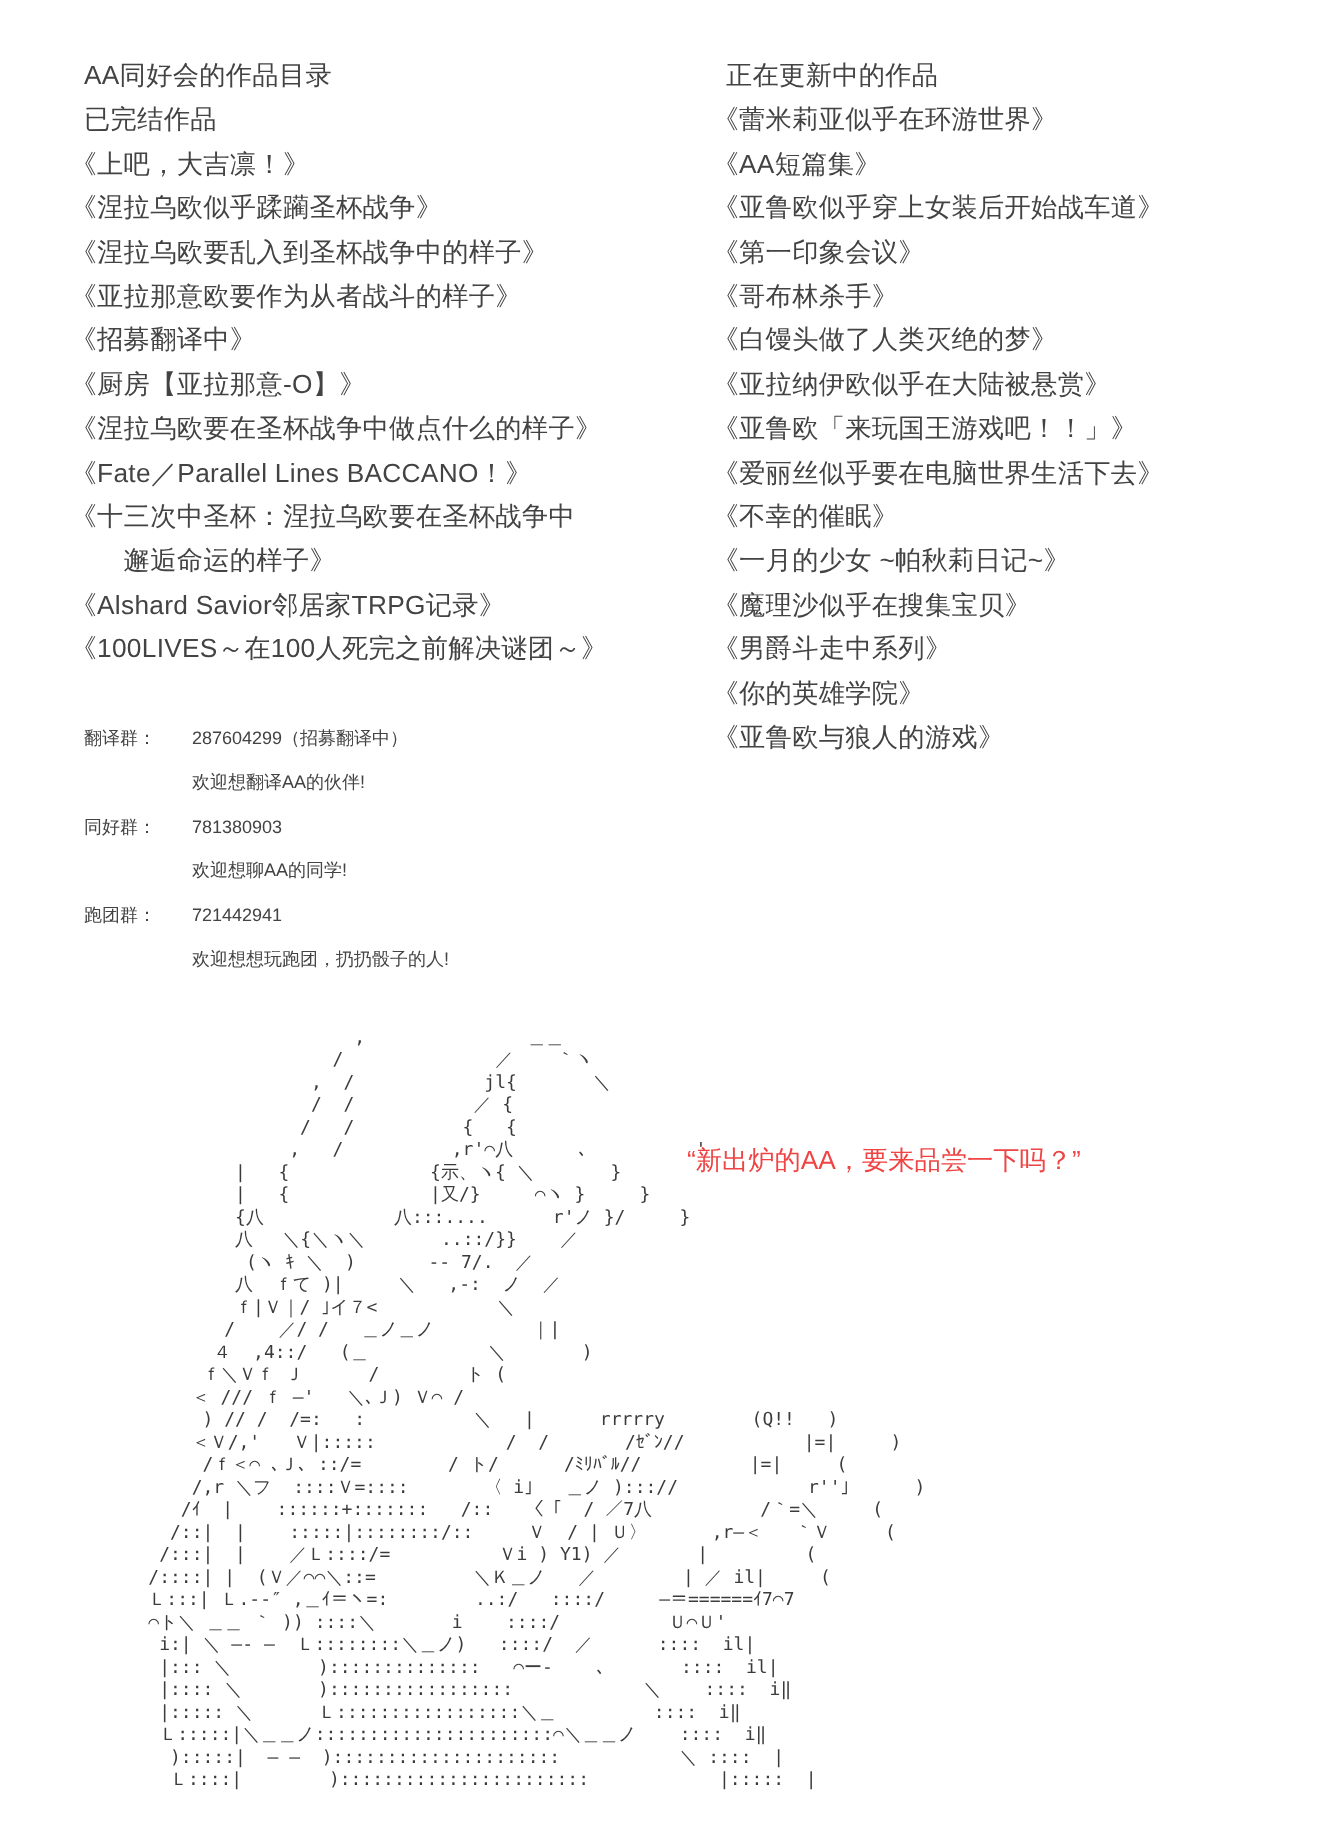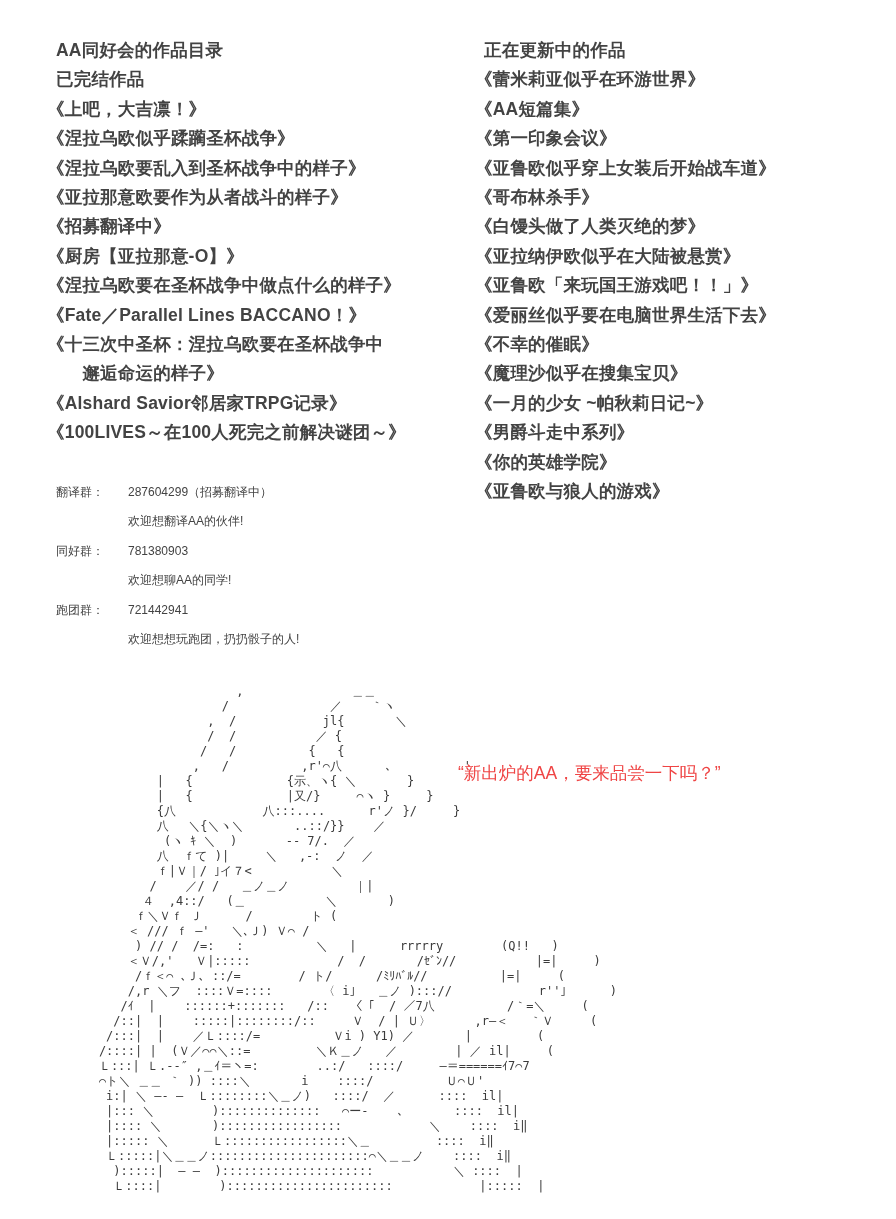--- a/index.html
+++ b/index.html
@@ -12,21 +12,20 @@
     overflow:hidden;
   }
   .col { position:absolute; top:36px; }
   #left-col  { left:47px;  width:425px; }
   #right-col { left:475px; width:415px; }
   .line {
     font-size:17.5px;
     line-height:29.4px;
     white-space:pre;
     letter-spacing:0.2px;
-    font-weight:bold;
   }
   .header { padding-left:9px; }
   #groups {
     position:absolute; left:56px; top:478px;
     display:grid;
     grid-template-columns:72px auto;
     font-size:12px; line-height:29.4px;
     white-space:pre;
   }
   #quote {
@@ -80,39 +79,39 @@
 
 <div class="col" id="right-col">
   <div class="line header">正在更新中的作品</div>
   <div>
 
 
       <div class="line">《蕾米莉亚似乎在环游世界》</div>
 
       <div class="line">《AA短篇集》</div>
 
+      <div class="line">《亚鲁欧似乎穿上女装后开始战车道》</div>
+
       <div class="line">《第一印象会议》</div>
-
-      <div class="line">《亚鲁欧似乎穿上女装后开始战车道》</div>
 
       <div class="line">《哥布林杀手》</div>
 
       <div class="line">《白馒头做了人类灭绝的梦》</div>
 
       <div class="line">《亚拉纳伊欧似乎在大陆被悬赏》</div>
 
       <div class="line">《亚鲁欧「来玩国王游戏吧！！」》</div>
 
       <div class="line">《爱丽丝似乎要在电脑世界生活下去》</div>
 
       <div class="line">《不幸的催眠》</div>
 
+      <div class="line">《一月的少女 ~帕秋莉日记~》</div>
+
       <div class="line">《魔理沙似乎在搜集宝贝》</div>
-
-      <div class="line">《一月的少女 ~帕秋莉日记~》</div>
 
       <div class="line">《男爵斗走中系列》</div>
 
       <div class="line">《你的英雄学院》</div>
 
       <div class="line">《亚鲁欧与狼人的游戏》</div>
     </div>
 </div>
 
 <div id="groups">

